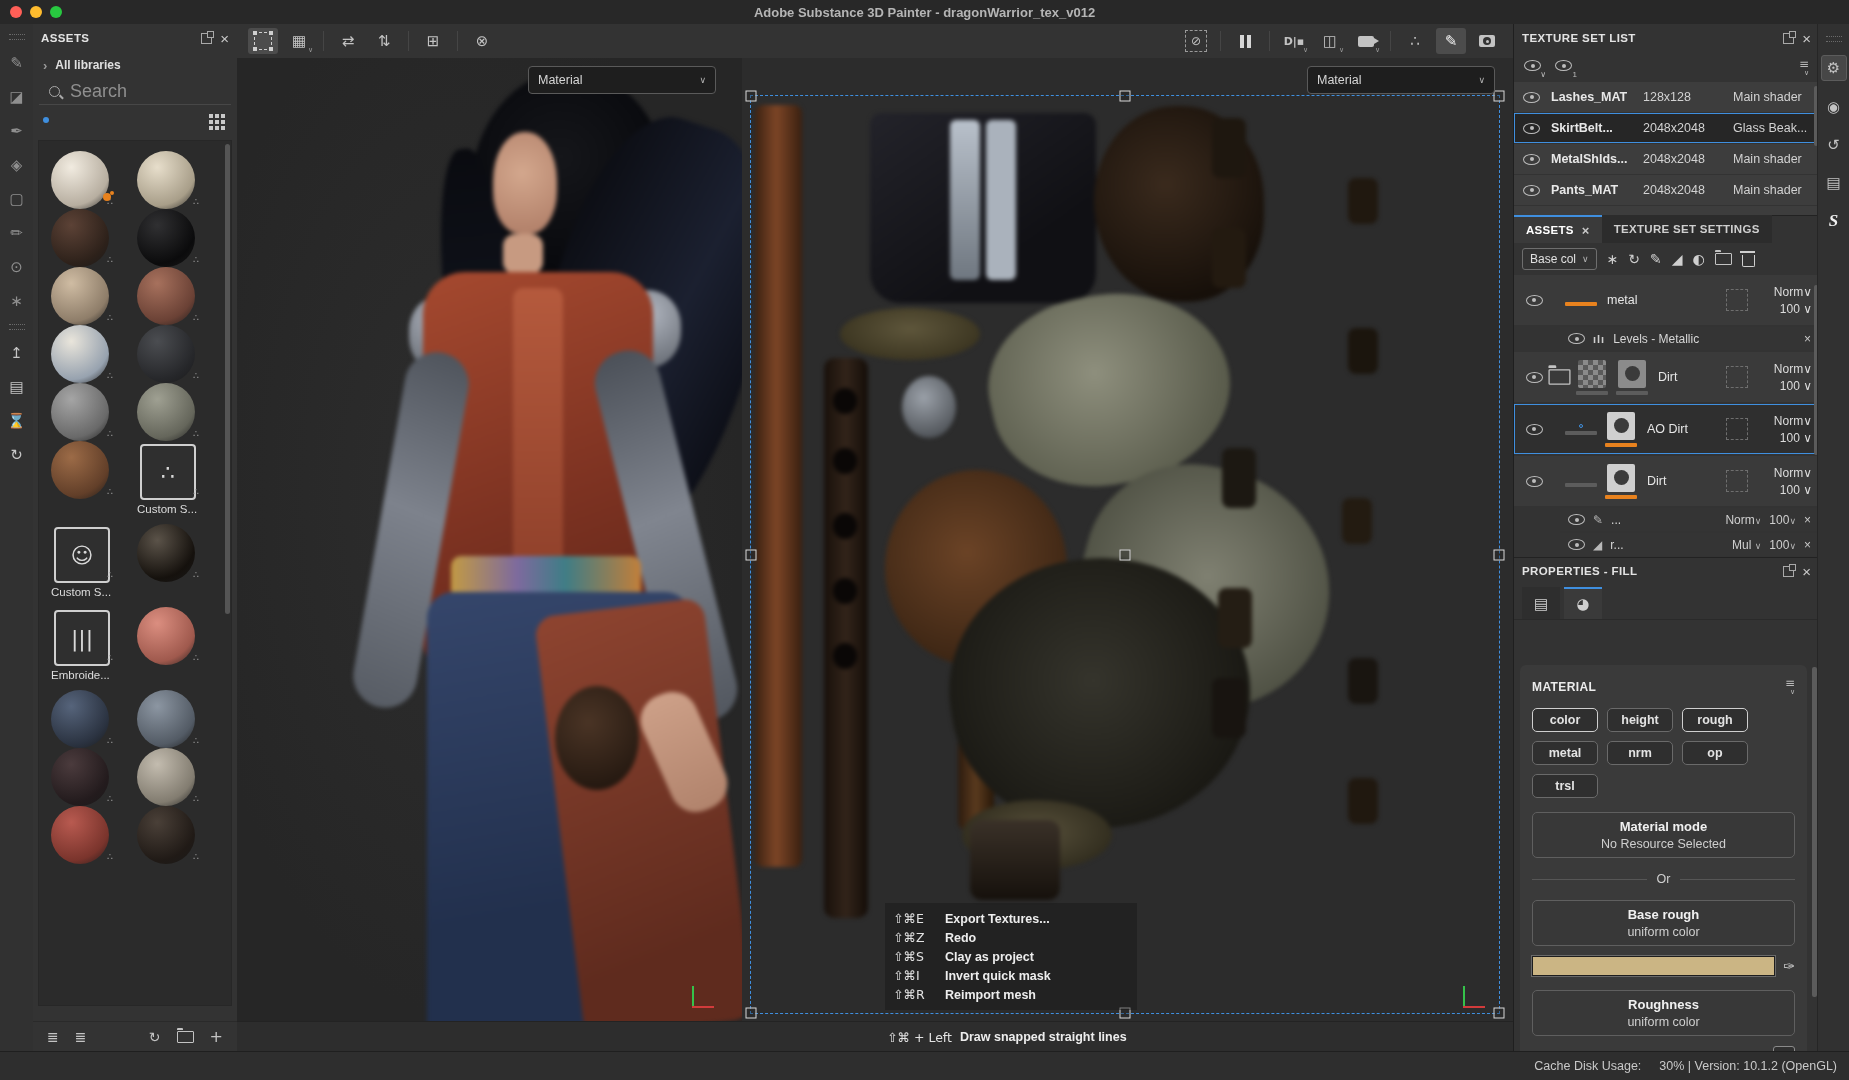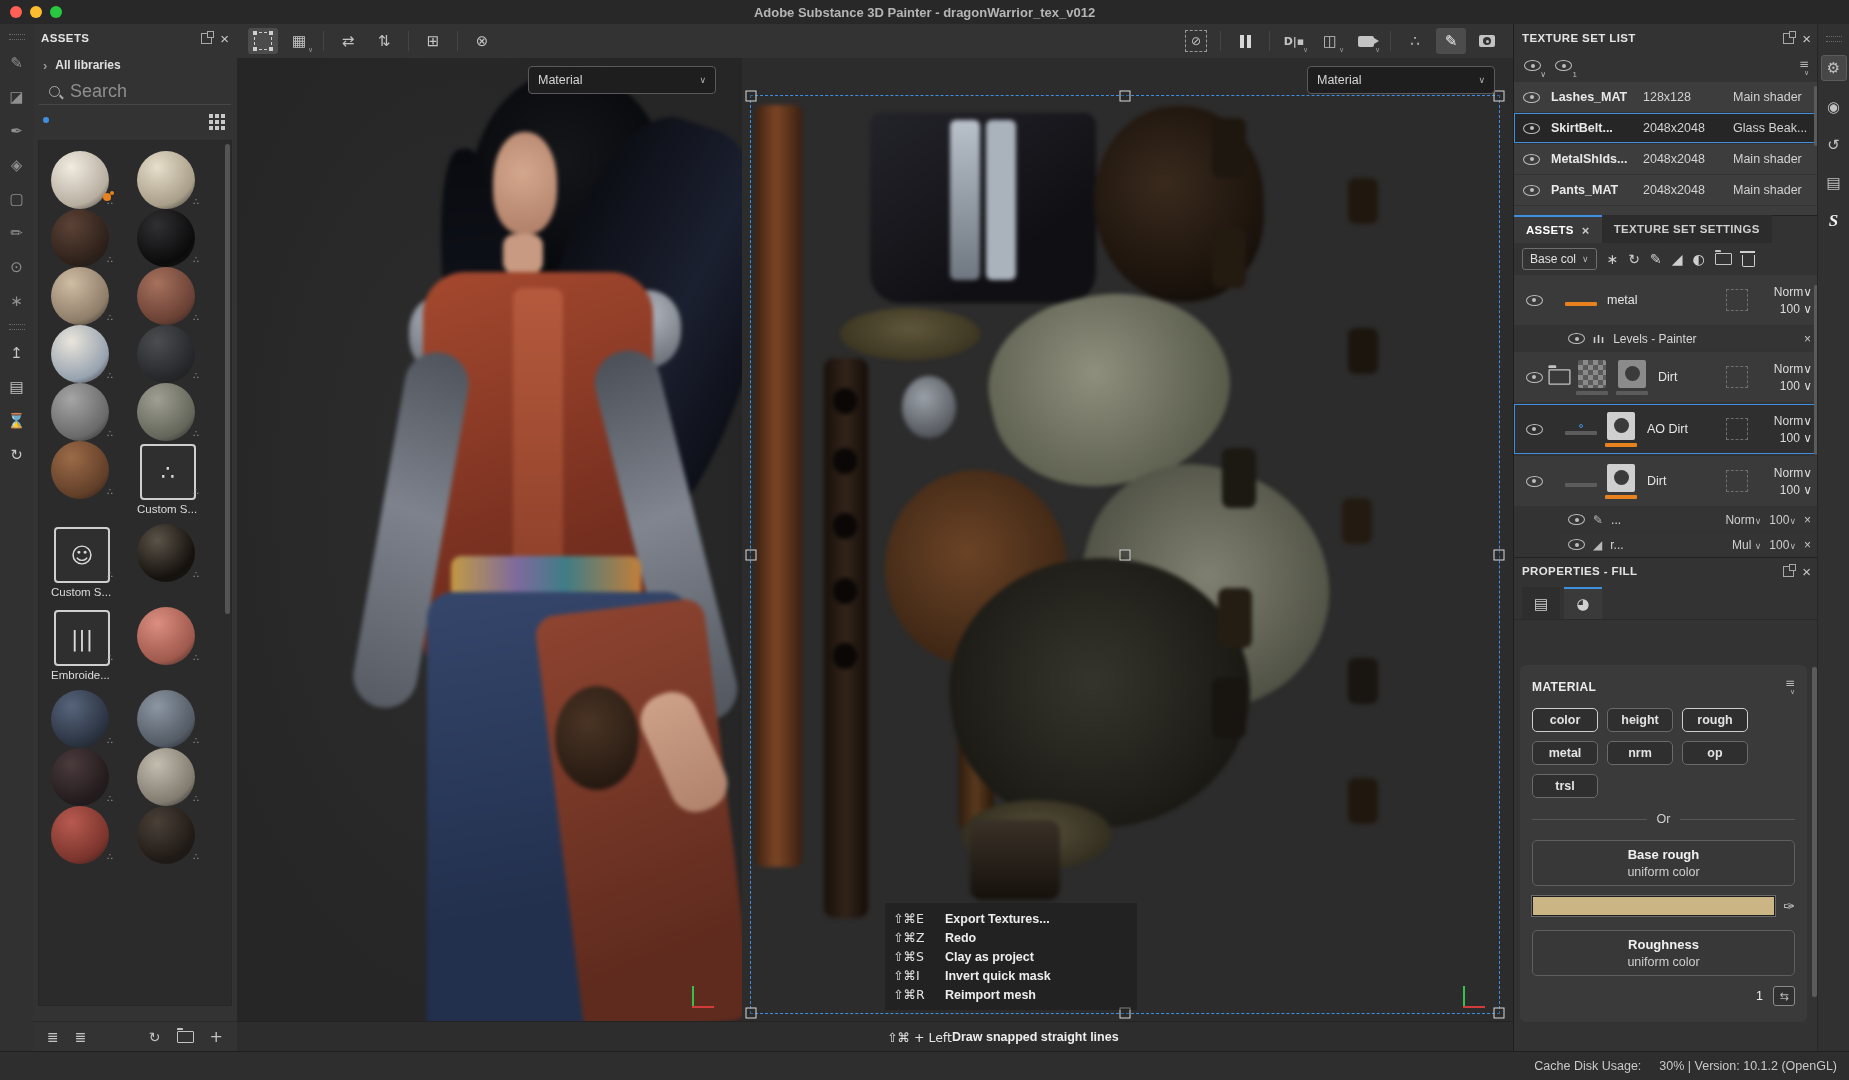--- a/index.html
+++ b/index.html
@@ -83,21 +83,21 @@
   
   .sel-rect{position:absolute;left:8px;top:37px;width:748px;height:917px;border:1px dashed #3f8fdf;z-index:20;}
   .handle{position:absolute;width:9px;height:9px;border:1px solid #d9d9d9;background:rgba(40,40,40,.4);transform:translate(-50%,-50%);}
   
   .shortcuts{position:absolute;left:143px;top:845px;width:236px;z-index:25;background:rgba(22,22,22,.45);padding:6px 8px;}
   .sc-row{display:flex;height:19px;align-items:center;}
   .sc-keys{width:52px;color:#e3e3e3;font-size:12.5px;font-family:"DejaVu Sans",sans-serif;}
   .sc-label{color:#ededed;font-size:12.5px;font-weight:bold;}
   .vp-hintbar{position:absolute;left:0;right:0;bottom:0;height:30px;background:#2d2d2d;border-top:1px solid #232323;display:flex;align-items:center;}
   .hint-keys{margin-left:650px;color:#e3e3e3;font-size:12.5px;font-family:"DejaVu Sans",sans-serif;}
-  .hint-label{color:#ededed;font-weight:bold;font-size:12.5px;}
+  .hint-label{margin-left:8px;color:#ededed;font-weight:bold;font-size:12.5px;}
   .gizmo{position:absolute;right:24px;bottom:14px;width:26px;height:26px;z-index:15;}
   .gizmo .gy{position:absolute;left:0;bottom:0;width:2px;height:22px;background:#35c24a;}
   .gizmo .gx{position:absolute;left:0;bottom:0;width:22px;height:2px;background:#d23b3b;}
   
   .rpanels{position:absolute;left:1513px;top:24px;width:305px;bottom:28px;background:#333;border-left:1px solid #1f1f1f;}
   .tsl{position:absolute;left:0;right:0;top:0;height:191px;overflow:hidden;border-bottom:1px solid #222;}
   .tsl-toolbar{height:30px;display:flex;align-items:center;gap:14px;padding:0 10px;}
   .eye{display:inline-block;width:15px;height:9px;border:1px solid #bdbdbd;border-radius:50%;position:relative;flex:none;}
   .eye::after{content:"";position:absolute;left:50%;top:50%;width:4px;height:4px;border-radius:50%;background:#bdbdbd;transform:translate(-50%,-50%);}
   .eye-badge{position:relative;}
@@ -755,21 +755,21 @@
         <span class="dashbox"></span>
         <div class="lr-bo">
           <span><span>Norm</span><span class="chev-d">∨</span></span>
           <span><span>100</span> <span class="chev-d">∨</span></span>
         </div>
       </div>
 
       <div class="erow">
         <span class="eye"></span>
         <span class="levels-gi">ılı</span>
-        <span class="nm">Levels - Painter</span>
+        <span class="nm">Levels - Metallic</span>
         <span class="xclose" style="font-size:12px">×</span>
       </div>
 
       <div class="lrow">
         <span class="eye-cell">
             <span class="eye"></span>
           </span>
         <div class="thumb-stack">
             <span class="icon-folder" style="transform:scale(1.3)"></span>
           </div>
@@ -886,20 +886,24 @@
             <span class="chip active">rough</span>
 
             <span class="chip">metal</span>
 
             <span class="chip">nrm</span>
 
             <span class="chip">op</span>
 
             <span class="chip">trsl</span>
           </div>
+        <div class="big-btn">
+          <div class="t1">Material mode</div>
+          <div class="t2">No Resource Selected</div>
+        </div>
         <div class="or-div">
             <span>Or</span>
           </div>
         <div class="big-btn">
           <div class="t1">Base rough</div>
           <div class="t2">uniform color</div>
         </div>
         <div class="swatch-row">
           <span class="swatch" id="swatch" style="background: rgb(203, 181, 132);"></span>
           <span class="gi dropper">✑</span>

